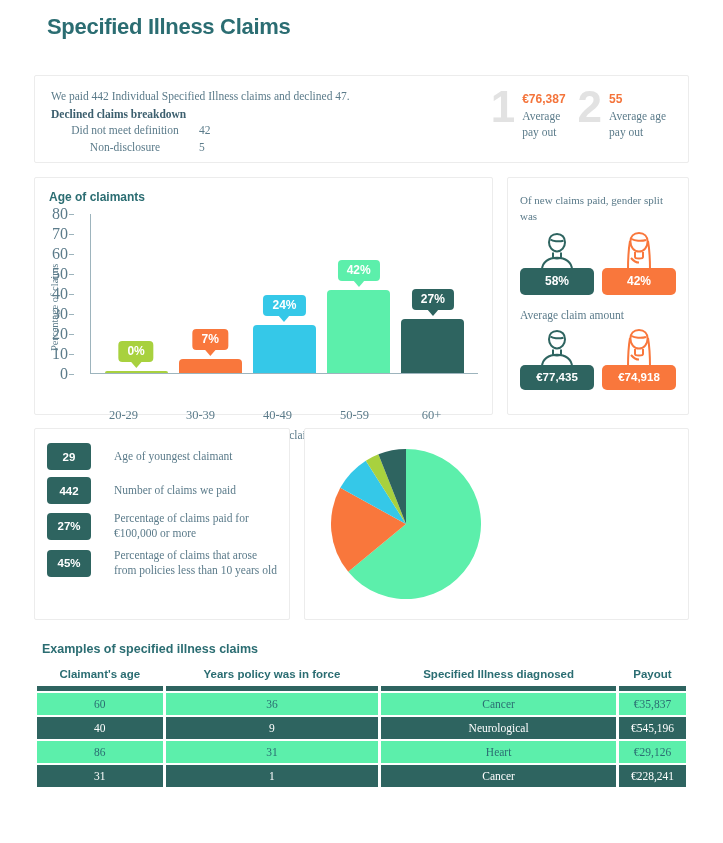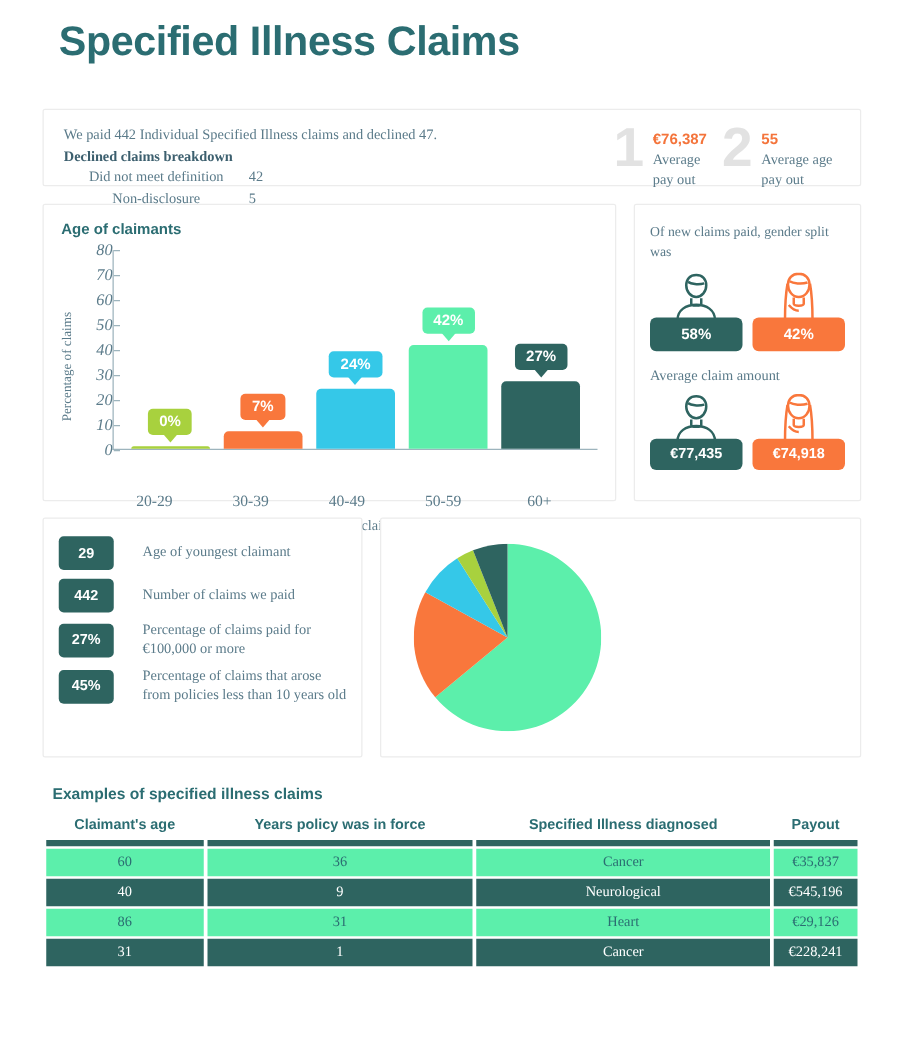--- a/index.html
+++ b/index.html
@@ -12,38 +12,38 @@
     color: #5b7b8a;
     overflow: hidden;
     position: relative;
   }
 
   .page { padding: 0 34px; }
 
   
   .page-title {
     font-family: "Liberation Sans", sans-serif;
-    font-size: 33px;
+    font-size: 22px;
     font-weight: bold;
     color: #2b6d72;
     letter-spacing: -0.3px;
     padding: 14px 0 0 13px;
   }
 
   
   .card {
     background: #ffffff;
     border: 1px solid #ececec;
     border-radius: 2px;
   }
 
   
   .summary {
     margin-top: 35px;
-    height: 62px;
+    height: 88px;
     display: flex;
     align-items: flex-start;
     padding: 12px 16px 0 16px;
     position: relative;
   }
   .summary-left { flex: 0 0 420px; font-size: 11.5px; line-height: 16.5px; }
   .summary-line { color: #5b7b8a; }
   .summary-sub { font-weight: bold; color: #3c5f6e; margin-top: 1px; }
   .summary-row { display: flex; }
   .summary-row .lbl { width: 148px; text-align: center; }
@@ -94,26 +94,25 @@
     margin-right: 2px;
   }
   .yaxis {
     width: 28px;
     position: relative;
     height: 160px;
     margin-top: 6px;
   }
   .ytick {
     position: absolute;
-    right: 0;
-    font-size: 13px;
+    right: 22px;
+    font-size: 16px;
     color: #5b7b8a;
     transform: translateY(-50%);
     white-space: nowrap;
-    font-style: italic;
   }
   .ytick::after {
     content: "";
     position: absolute;
     right: -6px;
     top: 50%;
     width: 5px;
     height: 1px;
     background: #9db4bd;
   }

